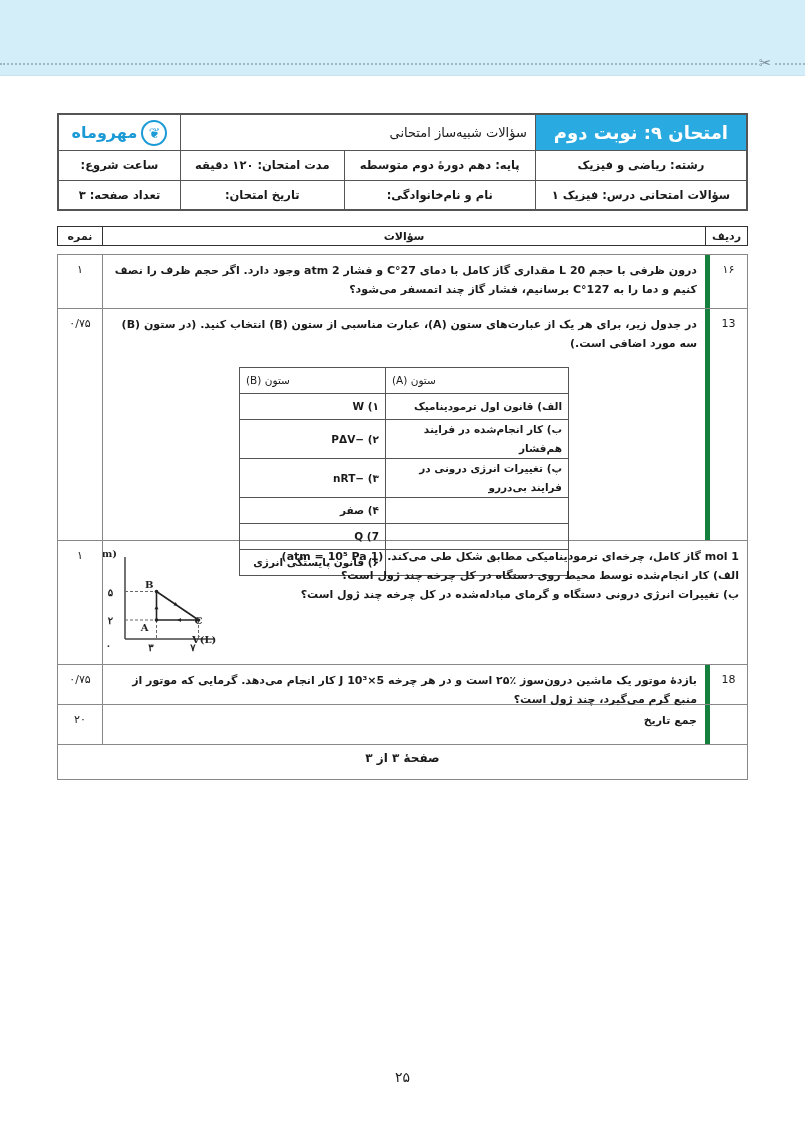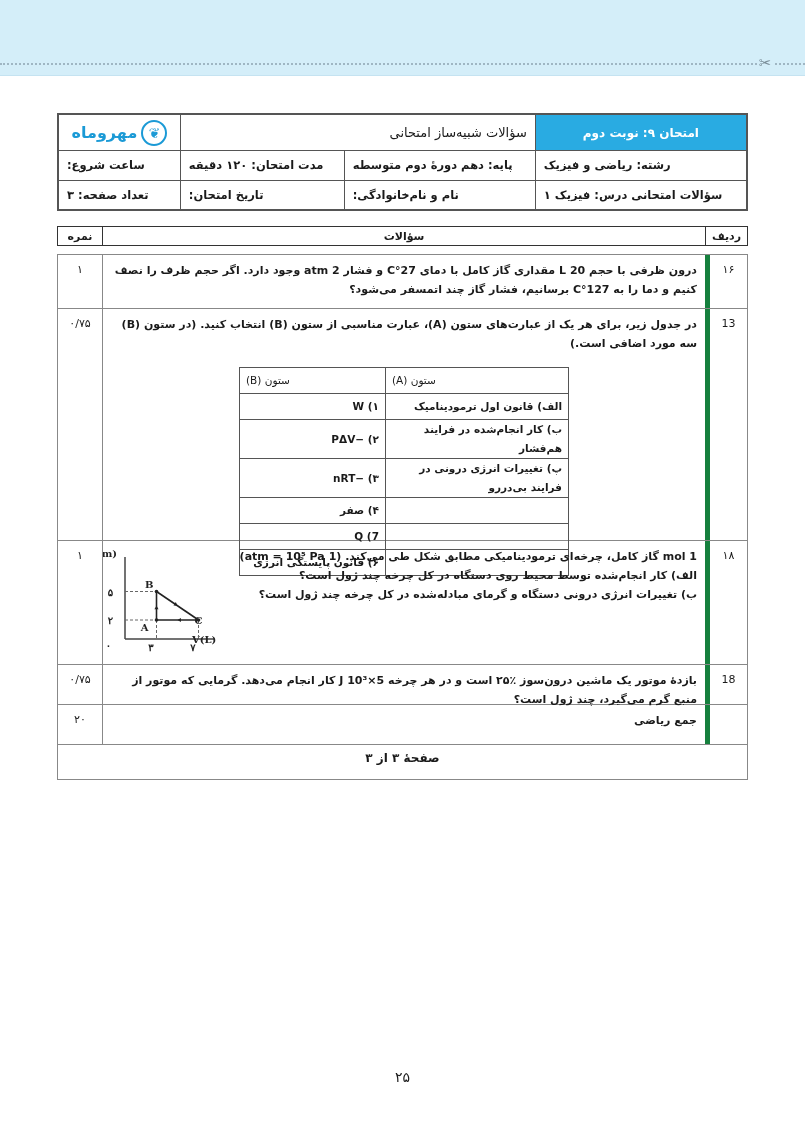--- a/index.html
+++ b/index.html
@@ -3,22 +3,22 @@
 <meta charset="utf-8">
 <style>
   * { box-sizing: border-box; margin: 0; padding: 0; }
   html, body { width: 805px; height: 1138px; background: #ffffff; font-family: "DejaVu Sans", sans-serif; color: #1a1a1a; overflow: hidden; }
   .top-band { position: absolute; left: 0; top: 0; width: 805px; height: 76px; background: #d4eef9; border-bottom: 1px solid #c5e3f1; }
   .cut-line { position: absolute; left: 0; top: 63px; width: 805px; border-top: 2px dotted #9fb6c3; }
   .scissors { position: absolute; left: 757px; top: 55px; font-size: 15px; color: #7b8e99; background: #d4eef9; padding: 0 2px; line-height: 16px; }
 
   .header { position: absolute; left: 57px; top: 113px; width: 691px; height: 98px; border: 1px solid #555; direction: rtl; }
   .header table { width: 100%; height: 100%; border-collapse: collapse; }
-  .header td { border: 1px solid #555; font-size: 11.5px; font-weight: bold; padding: 0 8px; text-align: left; }
-  .header td.title-cell { background: #29abe2; color: #fff; font-size: 12px; text-align: center; padding-left: 8px; }
+  .header td { border: 1px solid #555; font-size: 11.5px; font-weight: bold; padding: 0 8px; text-align: center; }
+  .header td.title-cell { background: #29abe2; color: #fff; font-size: 18px; text-align: center; padding-left: 8px; }
   .header td.sub-title { font-size: 13px; font-weight: normal; text-align: right; }
   .header td.logo-cell { text-align: center; }
   .logo { display: inline-flex; align-items: center; gap: 4px; direction: rtl; color: #1b9ad6; font-weight: bold; font-size: 16px; }
   .logo-circle { width: 26px; height: 26px; border-radius: 50%; border: 2px solid #1b9ad6; display: inline-flex; align-items: center; justify-content: center; font-size: 14px; color: #1b9ad6; }
 
   .colhead { position: absolute; left: 57px; top: 226px; width: 691px; height: 20px; border: 1px solid #333; direction: rtl; display: flex; font-size: 11px; font-weight: bold; }
   .colhead div { display: flex; align-items: center; justify-content: center; }
   .c-row { width: 42px; border-left: 1px solid #333; }
   .c-q { flex: 1; border-left: 1px solid #333; }
   .c-score { width: 44px; }
@@ -125,21 +125,20 @@
           <td></td>
           <td class="colB">۶) قانون پایستگی انرژی</td>
         </tr>
       </tbody>
         </table>
     </div>
     <div class="q-score">۰/۷۵</div>
   </div>
 
   <div class="qrow" style="height:124px">
-    <div class="q-num">۱۸</div>
     <div class="q-body">
       <div>1 mol گاز کامل، چرخه‌ای ترمودینامیکی مطابق شکل طی می‌کند. (1 atm = 10⁵ Pa)</div>
       <div>الف) کار انجام‌شده توسط محیط روی دستگاه در کل چرخه چند ژول است؟</div>
       <div>ب) تغییرات انرژی درونی دستگاه و گرمای مبادله‌شده در کل چرخه چند ژول است؟</div>
       <div class="pv">
         <svg id="pv-svg" width="140" height="108">
             <line x1="22" y1="92" x2="22" y2="10" stroke="#444" stroke-width="1.5"></line>
             <line x1="22" y1="92" x2="111.25" y2="92" stroke="#444" stroke-width="1.5"></line>
             <text x="14" y="10">P(atm)</text>
             <text x="113.35" y="96">V(L)</text>
@@ -171,21 +170,21 @@
   </div>
 
   <div class="qrow" style="height:40px">
     <div class="q-num">18</div>
     <div class="q-body">بازدهٔ موتور یک ماشین درون‌سوز ٪۲۵ است و در هر چرخه 5×10³ J کار انجام می‌دهد. گرمایی که موتور از منبع گرم می‌گیرد، چند ژول است؟</div>
     <div class="q-score">۰/۷۵</div>
   </div>
 
   <div class="qrow" style="height:40px">
     <div class="q-num"></div>
-    <div class="q-body">جمع ریاضی</div>
+    <div class="q-body">جمع تاریخ</div>
     <div class="q-score">۲۰</div>
   </div>
 
   <div class="qrow" style="height:34px; display:block">
     <div class="pagefoot">صفحهٔ ۳ از ۳</div>
   </div>
 </div>
 
 <div class="pagenum">۲۵</div>
 

